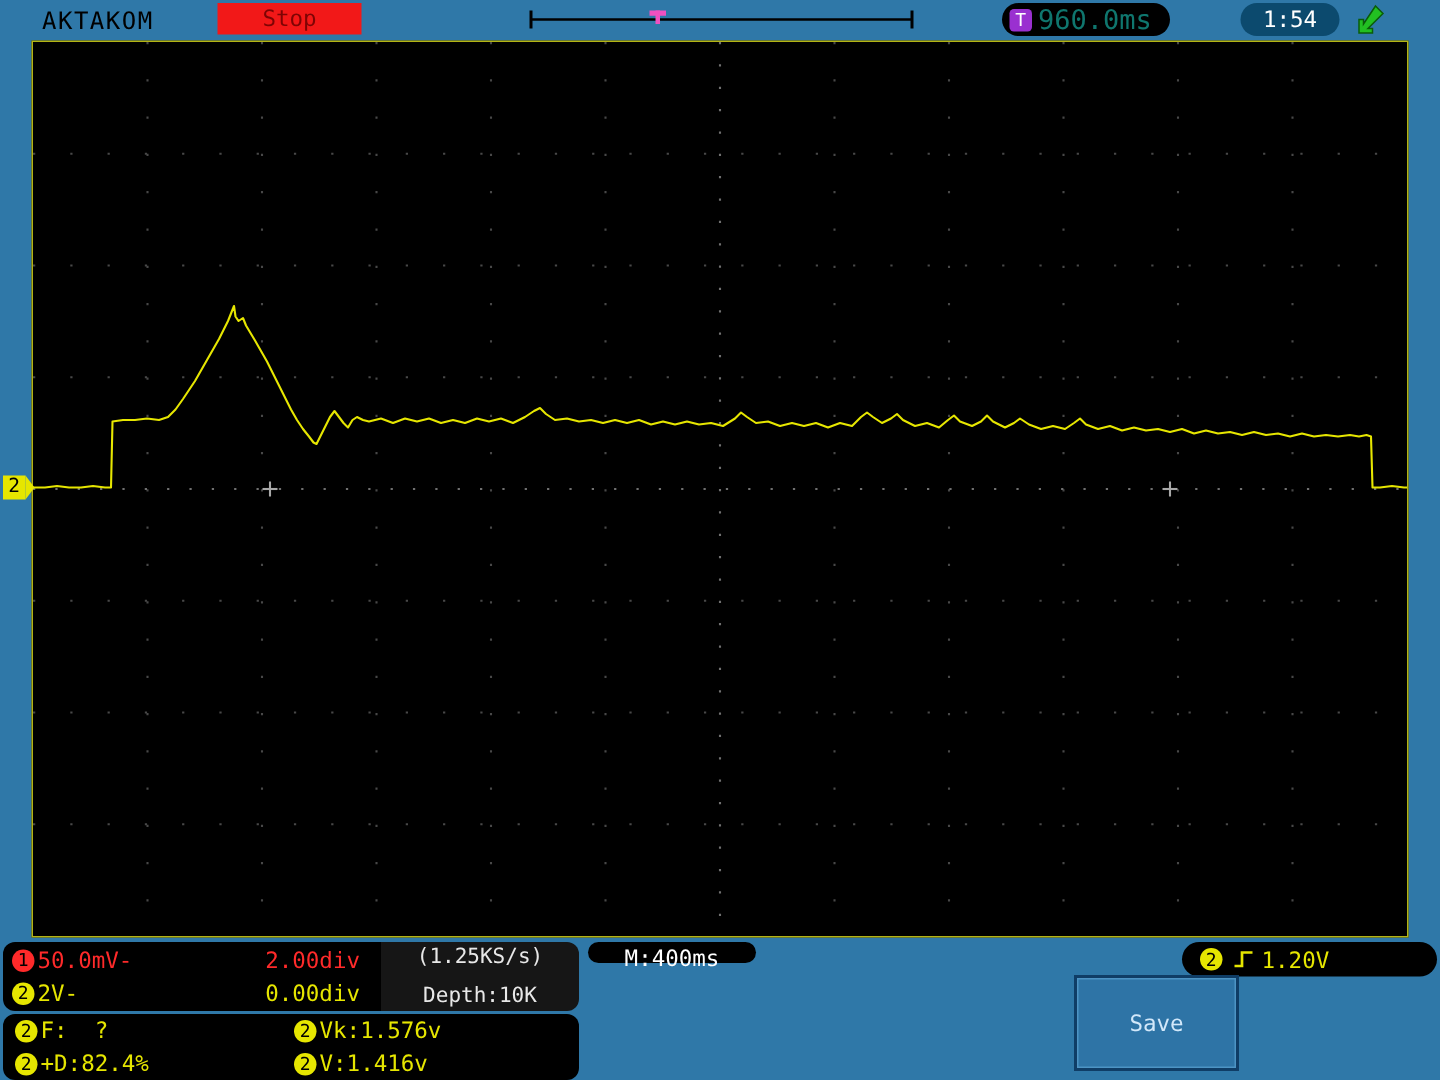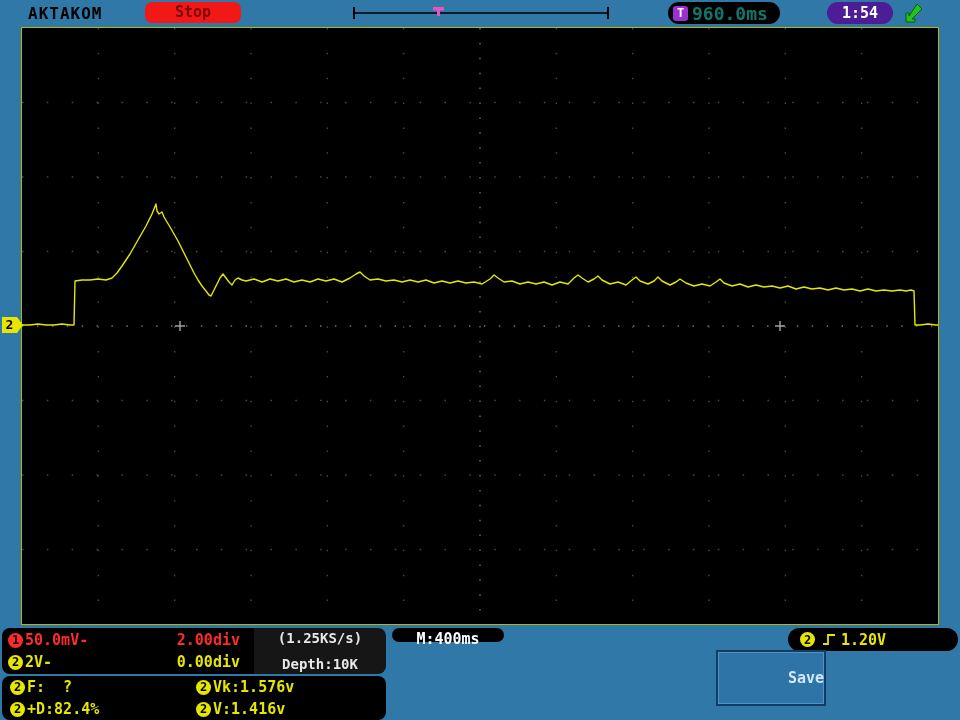--- a/index.html
+++ b/index.html
@@ -1,32 +1,32 @@
 <!DOCTYPE html>
 <html><head>
 <meta charset="utf-8">
 <style>
   html,body{margin:0;padding:0;}
   .stage{
     position:relative;width:960px;height:720px;overflow:hidden;
     background:#2f78a8;
     font-family:"DejaVu Sans Mono","Liberation Mono",monospace;
-    font-weight:bold;
+    font-weight:normal;
   }
   
   .brand{position:absolute;left:28px;top:4px;color:#000;font-size:16px;letter-spacing:1px;}
   .stop-pill{position:absolute;left:145px;top:2px;width:96px;height:21px;background:#f21818;
-    border-radius:7px;color:#7e0404;font-size:15px;text-align:center;line-height:21px;}
+    border-radius:0;color:#7e0404;font-size:15px;text-align:center;line-height:21px;}
   .trig-bracket{position:absolute;left:352px;top:4px;width:258px;height:16px;}
   .ttime-pill{position:absolute;left:668px;top:2px;width:112px;height:22px;background:#000;
     border-radius:11px;display:flex;align-items:center;gap:4px;padding-left:5px;box-sizing:border-box;}
   .t-icon{width:15px;height:15px;background:#9a30d0;color:#fff;border-radius:3px;
     font-size:12px;text-align:center;line-height:15px;flex:0 0 auto;}
   .ttime-text{color:#0f766e;font-size:18px;}
-  .clock-pill{position:absolute;left:827px;top:2px;width:66px;height:22px;background:#4c1d95;
+  .clock-pill{position:absolute;left:827px;top:2px;width:66px;height:22px;background:#0c4a6e;
     border-radius:11px;color:#fff;font-size:15px;text-align:center;line-height:22px;}
   .usb-icon{position:absolute;left:903px;top:2px;width:22px;height:22px;}
   
   .screen{position:absolute;left:21px;top:27px;width:918px;height:598px;background:#000;
     border:1px solid #b4b414;box-sizing:border-box;}
   .ch-tag{position:absolute;left:2px;top:317px;display:flex;align-items:center;}
   .ch-tag .box{width:15px;height:16px;background:#e6e600;color:#000;font-size:13px;
     text-align:center;line-height:16px;}
   .ch-tag .arrow{width:0;height:0;border-top:8px solid transparent;border-bottom:8px solid transparent;
     border-left:6px solid #e6e600;}
@@ -53,22 +53,22 @@
   .panel-meas{position:absolute;left:2px;top:50px;width:384px;height:44px;background:#000;
     border-radius:8px;padding:0;box-sizing:border-box;color:#e6e600;font-size:15px;}
   .meas-row{display:flex;align-items:center;height:22px;}
   .meas-cell{display:flex;align-items:center;padding-left:8px;width:186px;box-sizing:border-box;}
   .meas-cell span.txt{white-space:pre;}
   .btn{background:#2e74a6;border:2px solid #0f3d66;box-shadow:inset 0 0 0 1px #4d94c4;
     color:#d2e8fa;font-size:15px;box-sizing:border-box;cursor:pointer;}
   .btn-type{position:absolute;left:392px;top:26px;width:98px;height:66px;display:flex;
     flex-direction:column;align-items:center;justify-content:center;gap:6px;}
   .btn-type .sel{background:#c9cdc9;color:#123c63;padding:0 6px;}
-  .btn-save{position:absolute;left:716px;top:24px;width:110px;height:56px;display:flex;
-    align-items:center;justify-content:flex-end;}
+  .btn-save{position:absolute;left:716px;top:24px;width:110px;height:64px;display:flex;
+    align-items:center;justify-content:center;}
 </style>
 </head>
 <body>
 
 <div class="stage">
 
   <div class="brand">AKTAKOM</div>
   <div class="stop-pill">Stop</div>
 
   <div class="trig-bracket">

